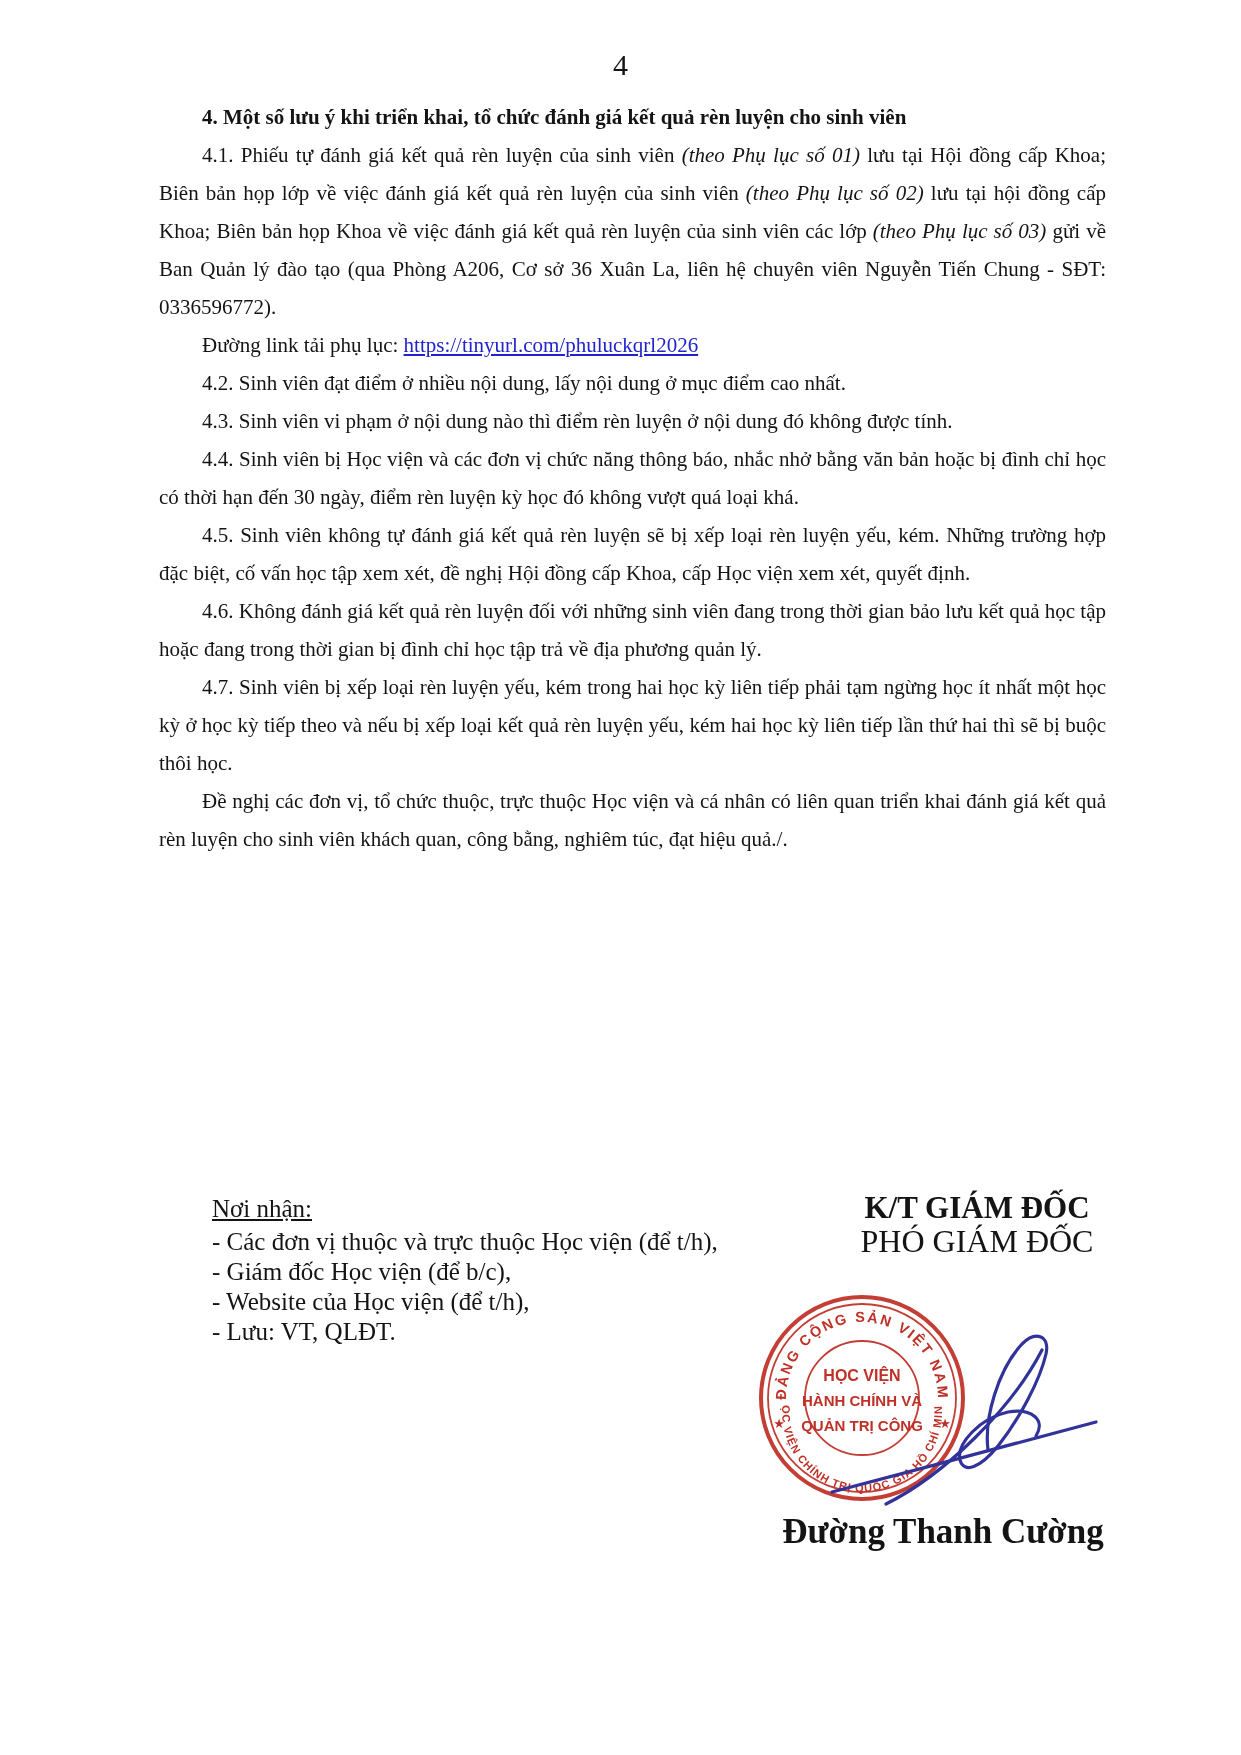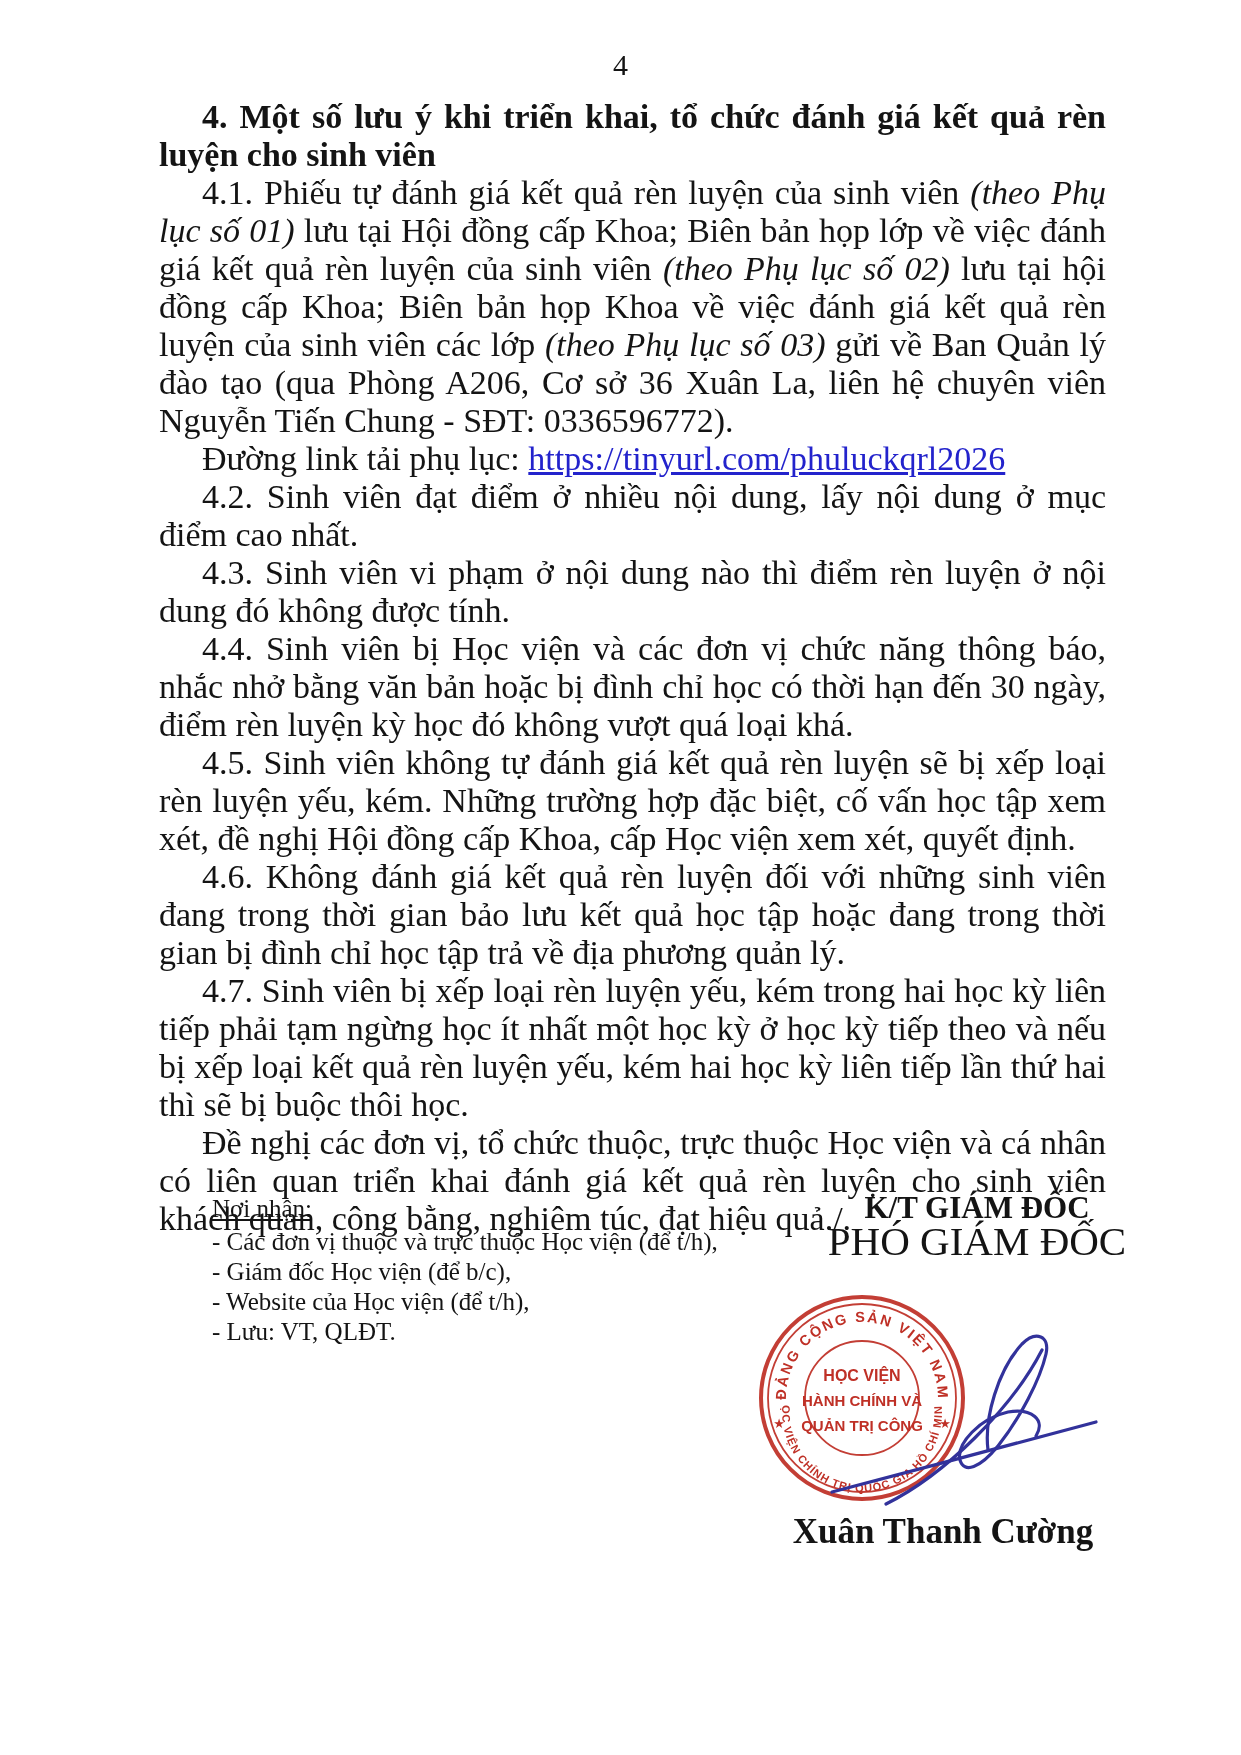--- a/index.html
+++ b/index.html
@@ -11,39 +11,39 @@
     overflow:hidden;
     font-family:"Liberation Serif","DejaVu Serif",serif;
     color:#141414;
   }
   .pageno{
     position:absolute;top:48px;left:0;width:100%;
     text-align:center;font-size:30px;line-height:34px;
   }
   .content{
     position:absolute;left:159px;top:98px;width:947px;
-    font-size:34px;line-height:38px;text-align:justify;
+    font-size:21px;line-height:38px;text-align:justify;
     text-justify:inter-word;
   }
   .para{margin:0;text-indent:43px;}
   .bold{font-weight:bold;}
   .it{font-style:italic;}
   .link{color:var(--link,#2323cc);text-decoration:underline;cursor:pointer;}
   .recipients{
     position:absolute;left:212px;top:1194px;
     font-size:25px;line-height:30px;
   }
   .rec-label{margin-bottom:3px;}
   .rec-label span{text-decoration:underline;}
   .sign-titles{
     position:absolute;left:804px;top:1191px;width:346px;
     text-align:center;
   }
   .t1{font-weight:bold;font-size:31px;line-height:34px;}
-  .t2{font-size:41px;line-height:33px;}
+  .t2{font-size:32px;line-height:33px;}
   .stamp-area{
     position:absolute;left:736px;top:1278px;width:430px;height:240px;
   }
   .signer-name{
     position:absolute;left:770px;top:1512px;width:346px;
     text-align:center;font-weight:bold;font-size:35px;line-height:40px;
   }
   .stamp-text{font-family:"Liberation Sans","DejaVu Sans",sans-serif;font-weight:bold;}
 </style>
 </head>
@@ -104,15 +104,15 @@
       <text class="stamp-text" x="126" y="153" font-size="15" fill="#bf3026" text-anchor="middle">QUẢN TRỊ CÔNG</text>
 
       <g stroke="#32329b" stroke-width="3.2" fill="none" stroke-linecap="round">
         <path d="M 252 172 C 248 140 262 92 286 66 C 300 52 314 58 310 76 C 304 102 284 140 262 168 C 244 190 228 196 224 182 C 220 166 244 140 272 134 C 296 130 310 142 300 158"></path>
         <path d="M 96 214 C 180 192 300 160 360 144"></path>
         <path d="M 306 72 C 276 130 210 196 150 226"></path>
       </g>
     </svg>
   </div>
 
-  <div class="signer-name">Xuân Thanh Cường</div>
+  <div class="signer-name">Đường Thanh Cường</div>
 
 </div>
 
 </body></html>

